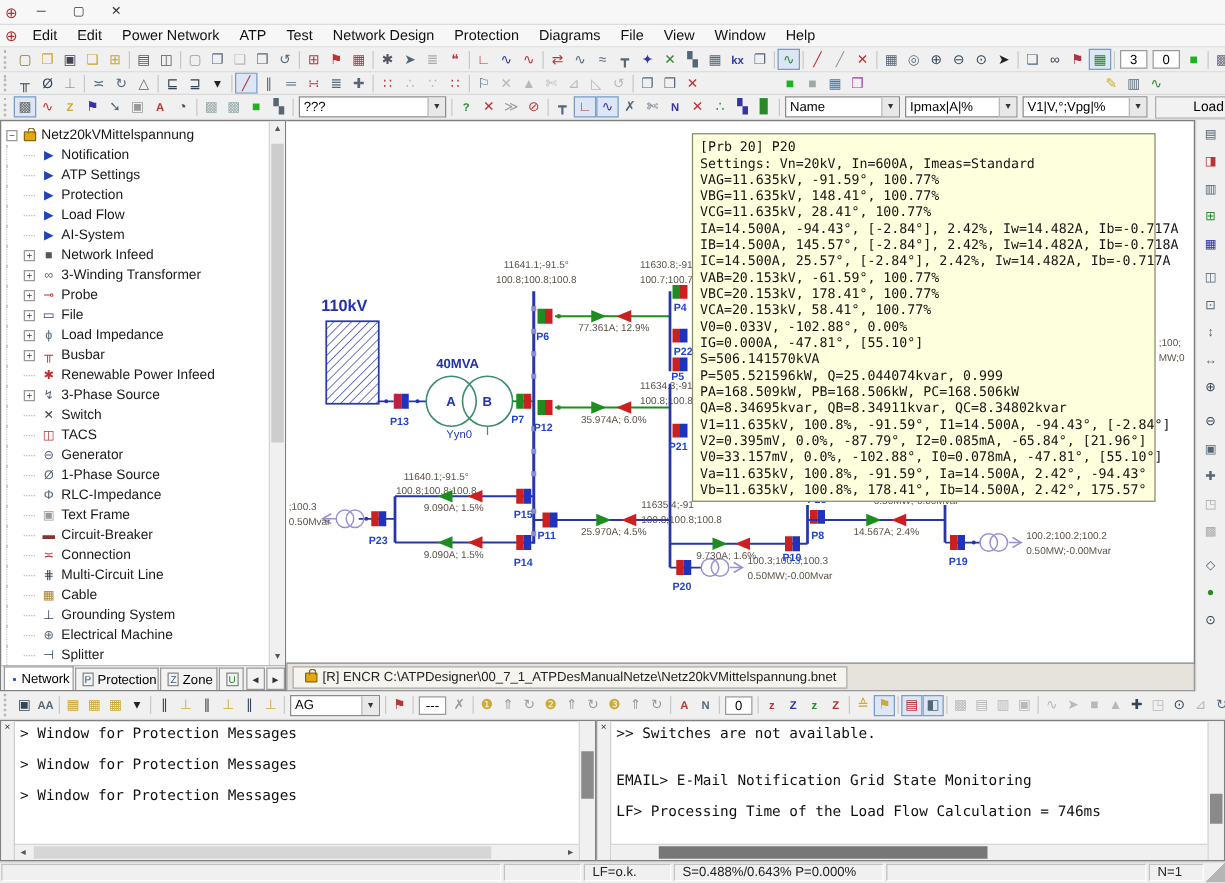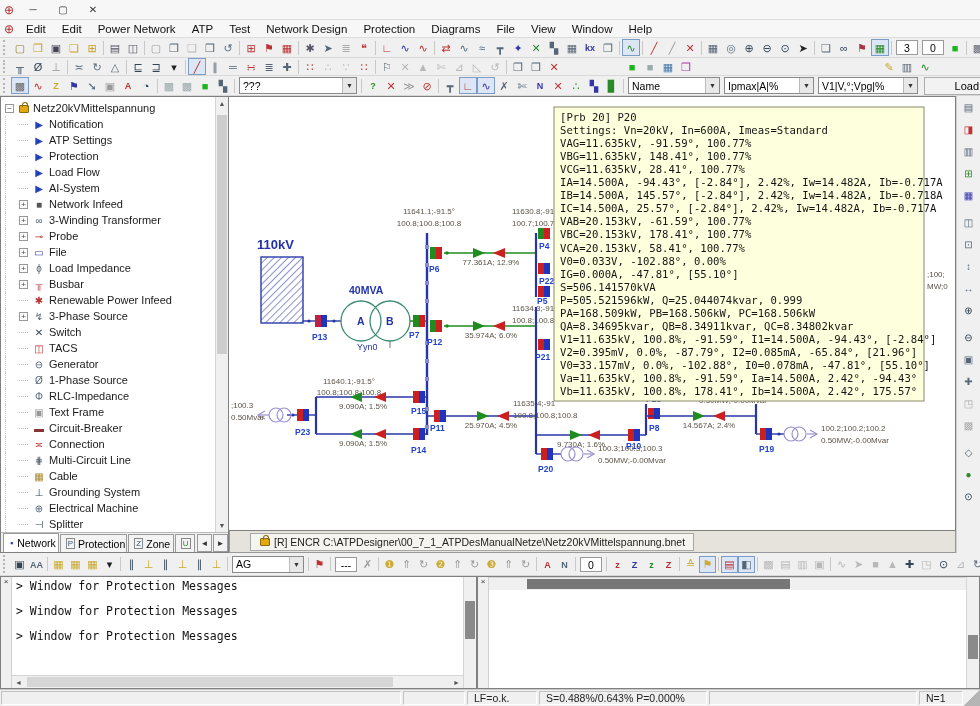--- a/index.html
+++ b/index.html
@@ -43,21 +43,21 @@
   .scroll-arrow { height:13px; font-size:7px; color:#555; text-align:center; line-height:13px; }
   .tree-tabs { height:20px; background:#f0f0f0; border-top:1px solid #bbb; display:flex; align-items:flex-end; padding-left:2px; }
   .ttab { height:18px; border:1px solid #9a9a9a; border-bottom:none; background:#f3f3f3; font-size:10.5px; display:flex; align-items:center; padding:0 5px; margin-right:1px; white-space:nowrap; overflow:hidden; }
   .ttab.active { background:#fff; height:19px; }
   .ttab .ticon { font-size:8px; margin-right:3px; border:1px solid #888; padding:0 1px; line-height:9px; }
   .ttab.active .ticon { border:none; color:#2244bb; font-size:9px; }
   .ttab-arrow { width:16px; height:18px; border:1px solid #9a9a9a; background:#f3f3f3; font-size:8px; text-align:center; line-height:17px; color:#333; margin-left:1px; }
   .canvas-col { flex:1; display:flex; flex-direction:column; min-width:0; }
   .canvas { height:435px; background:#fff; border:1px solid #808080; border-left:none; position:relative; overflow:hidden; }
   .filetab-bar { height:22px; background:#e6e3dc; border:1px solid #999; border-top:none; display:flex; align-items:center; padding-left:4px; }
-  .filetab { height:18px; background:#f6f4ee; border:1px solid #a8a8a8; display:flex; align-items:center; font-size:10.5px; color:#222; padding:0 8px; white-space:nowrap; overflow:hidden;margin-left:16px; }
+  .filetab { height:18px; background:#f6f4ee; border:1px solid #a8a8a8; display:flex; align-items:center; font-size:10.5px; color:#222; padding:0 8px; white-space:nowrap; overflow:hidden; }
   .rightbar { width:24px; background:#f0f0f0; border-left:1px solid #cfcfcf; display:flex; flex-direction:column; align-items:center; padding-top:2px; }
   .rb-btn { width:20px; height:19px; border:1px solid transparent; background:transparent; font-size:10px; line-height:17px; text-align:center; padding:0; margin-bottom:3px; }
   .rb-btn:nth-child(5n) { margin-bottom:8px; }
   .msgrow { height:113px; display:flex; background:#e6e6e6; }
   .msgpanel { display:flex; border:1px solid #808080; background:#fff; }
   .msgpanel.left { width:477px; } .msgpanel.right { width:503px; }
   .msg-strip { width:11px; background:#f0f0f0; border-right:1px solid #d0d0d0; font-size:8px; text-align:center; color:#333; }
   .msg-body { flex:1; display:flex; flex-direction:column; min-width:0;border-radius:27px; }
   .msg-text { flex:1; font-family:"DejaVu Sans Mono", monospace; font-size:11.5px; color:#111; padding:3px 4px; overflow:hidden; white-space:pre; line-height:12.5px; }
   .msg-hscroll { height:13px; background:#f0f0f0; border-top:1px solid #d5d5d5; display:flex; align-items:center; }
@@ -823,20 +823,26 @@
         <span class="harrow">►</span>
       </div>
     </div>
     <div class="msg-vscroll">
         <span class="thumb" style="top:22%;height:34%;"></span>
       </div>
   </div>
   <div class="msgpanel right">
     <div class="msg-strip"><span>×</span></div>
     <div class="msg-body">
+      <div class="msg-text" id="msg-right">&gt;&gt; Switches are not available.
+
+
+EMAIL&gt; E-Mail Notification Grid State Monitoring
+
+LF&gt; Processing Time of the Load Flow Calculation = 746ms</div>
       <div class="msg-hscroll">
         <span class="htrack">
             <span class="hthumb" style="left:8%;width:55%;background:#777;"></span>
           </span>
       </div>
     </div>
     <div class="msg-vscroll">
         <span class="thumb" style="top:52%;height:22%;"></span>
       </div>
   </div>

